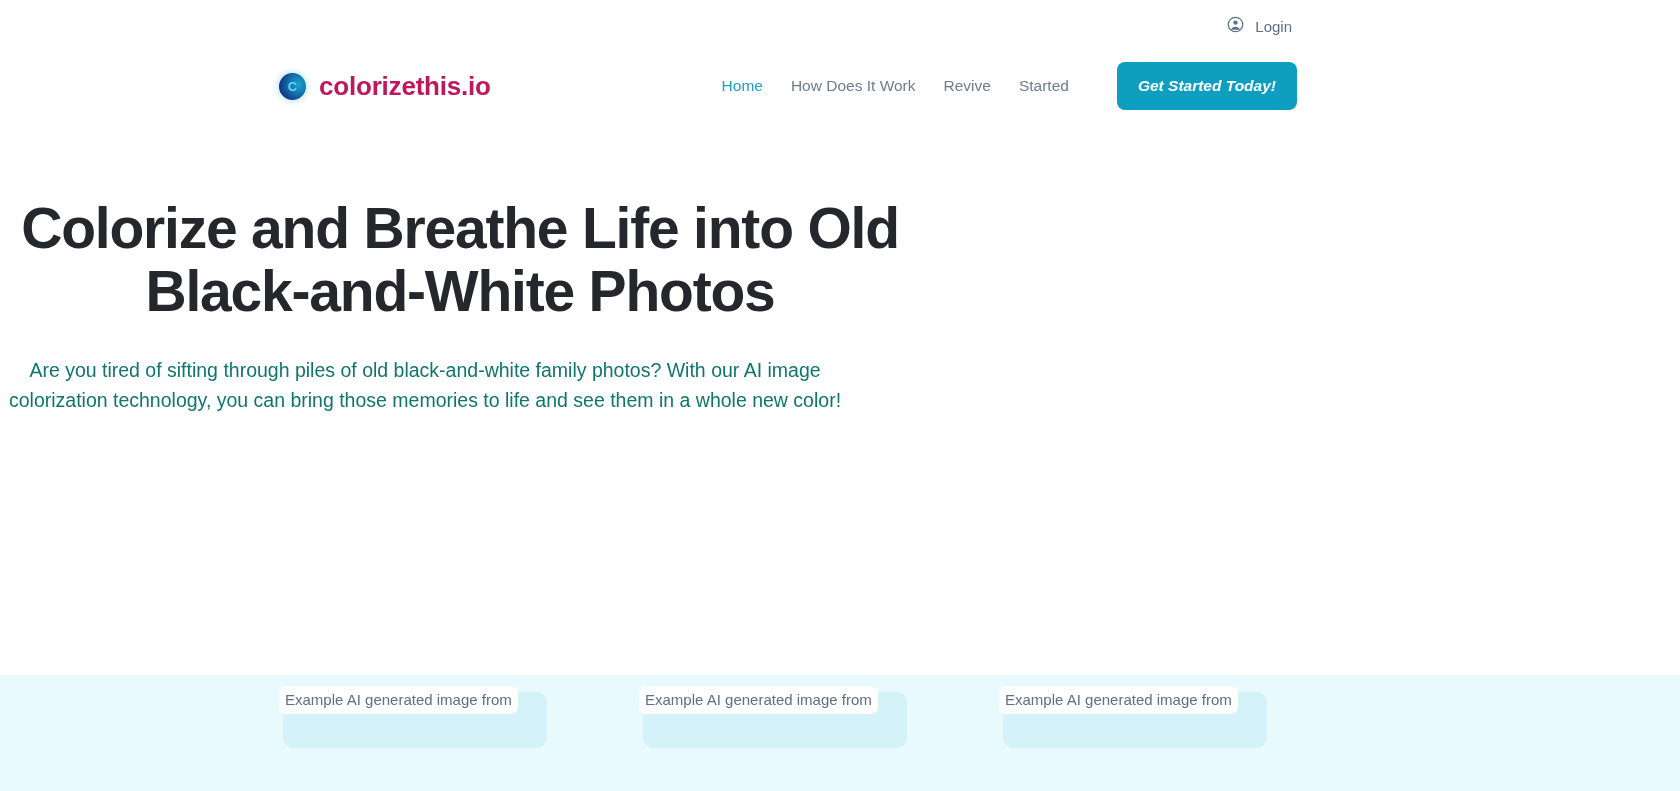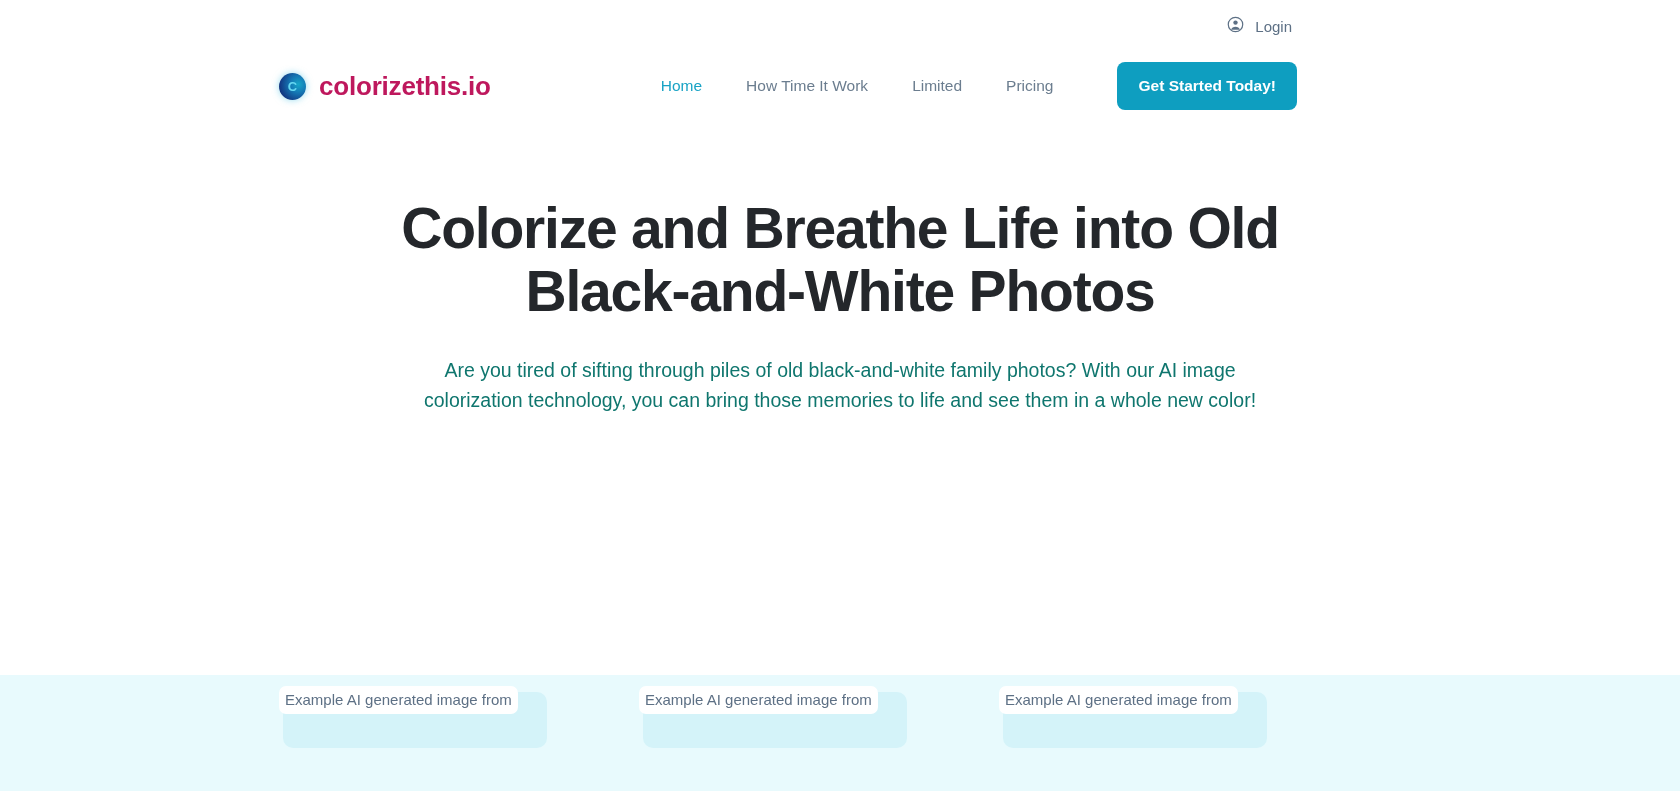--- a/index.html
+++ b/index.html
@@ -91,21 +91,21 @@
     font-weight: bold;
     color: #be185d;
     letter-spacing: -0.2px;
     white-space: nowrap;
   }
 
   .primary-nav {
     margin-left: auto;
     display: flex;
     align-items: center;
-    gap: 44px;
+    gap: 28px;
   }
 
   .nav-link {
     font-size: 15.5px;
     color: #6b7d8f;
     text-decoration: none;
     white-space: nowrap;
     cursor: pointer;
   }
 
@@ -116,28 +116,28 @@
     background: #0e9ec0;
     color: #ffffff;
     font-size: 15.5px;
     font-weight: bold;
     border: none;
     border-radius: 8px;
     padding: 15px 21px;
     white-space: nowrap;
     cursor: pointer;
     font-family: inherit;
+    font-style: italic;
   }
 
   
   .hero {
     flex: 1 1 auto;
     display: flex;
     flex-direction: column;
-    align-items: center;
     padding-top: 77px;
   }
 
   .hero-title {
     width: 920px;
     text-align: center;
     font-size: 57px;
     line-height: 1.1;
     font-weight: bold;
     letter-spacing: -1.2px;
@@ -223,23 +223,23 @@
 
     <a class="brand" href="#">
       <span class="brand-mark">
         <span class="mark-glyph">C</span>
       </span>
       <span class="brand-name">colorizethis.io</span>
     </a>
 
     <nav class="primary-nav">
       <a class="nav-link is-active" href="#">Home</a>
-      <a class="nav-link" href="#">How Time It Work</a>
-      <a class="nav-link" href="#">Limited</a>
-      <a class="nav-link" href="#">Pricing</a>
+      <a class="nav-link" href="#">How Does It Work</a>
+      <a class="nav-link" href="#">Revive</a>
+      <a class="nav-link" href="#">Started</a>
       <button class="cta-button" type="button">Get Started Today!</button>
     </nav>
 
   </header>
 
   <main class="hero">
     <h1 class="hero-title">Colorize and Breathe Life into Old Black-and-White Photos</h1>
     <p class="hero-lead">Are you tired of sifting through piles of old black-and-white family photos? With our AI image colorization technology, you can bring those memories to life and see them in a whole new color!</p>
   </main>
 

